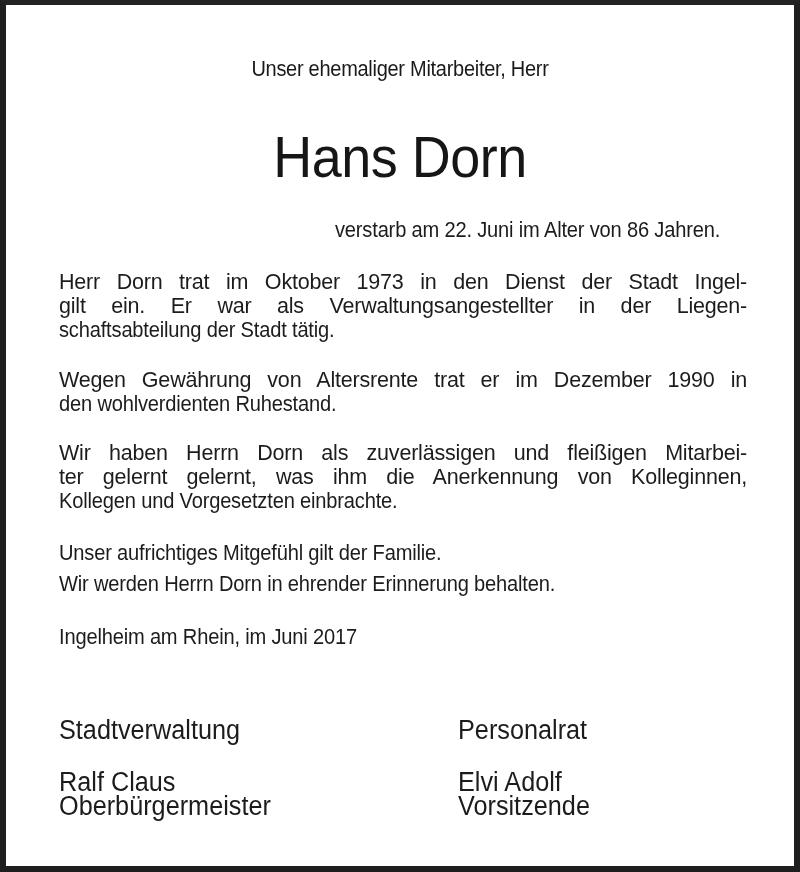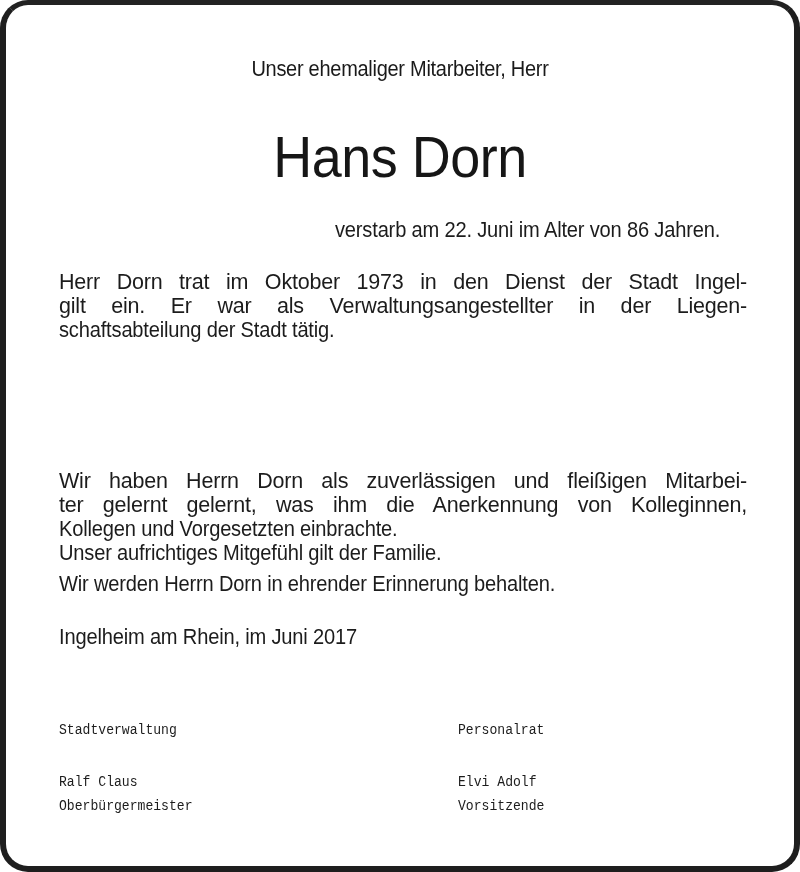--- a/index.html
+++ b/index.html
@@ -17,21 +17,20 @@
       box-sizing: border-box;
       width: 800px;
       height: 872px;
       border-top: 5px solid #222222;
       border-left: 6px solid #1e1e1e;
       border-right: 6px solid #1e1e1e;
       border-bottom: 6px solid #1e1e1e;
       background: #ffffff;
       color: #1a1a1a;
       font-family: "Liberation Sans", sans-serif;
-      border-radius: 28px;
     }
     .abs {
       position: absolute;
       white-space: nowrap;
       margin: 0;
     }
     .intro {
       left: 0;
       right: 0;
       top: 52px;
@@ -69,24 +68,23 @@
       text-align: justify;
       text-align-last: justify;
     }
     .cond {
       display: inline-block;
       transform-origin: left center;
       transform: scaleX(0.935);
     }
     .sig-col {
       position: absolute;
-      font-size: 14px;
+      font-size: 27px;
       line-height: 24px;
       color: #1c1c1c;
-      font-family: Liberation Mono, monospace;
     }
     .sig-col .cond { transform: scaleX(0.935); }
   </style>
 </head>
 <body>
 
 <div class="page">
 
   <p class="abs intro">Unser ehemaliger Mitarbeiter, Herr</p>
 
@@ -95,22 +93,26 @@
   <div class="block body-text" style="top:213px;text-align:right;">
     <span class="line"><span class="cond">verstarb am 22. Juni im Alter von 86 Jahren.</span></span>
   </div>
 
   <div class="block body-text" style="top:265px;">
     <span class="line justify">Herr Dorn trat im Oktober 1973 in den Dienst der Stadt Ingel-</span>
     <span class="line justify">gilt ein. Er war als Verwaltungsangestellter in der Liegen-</span>
     <span class="line"><span class="cond">schaftsabteilung der Stadt tätig.</span></span>
   </div>
 
+  <div class="block body-text" style="top:363px;">
+    <span class="line justify">Wegen Gewährung von Altersrente trat er im Dezember 1990 in</span>
+    <span class="line"><span class="cond">den wohlverdienten Ruhestand.</span></span>
+  </div>
 
-  <div class="block body-text" style="top:436px;margin-top:28px;">
+  <div class="block body-text" style="top:436px;">
     <span class="line justify">Wir haben Herrn Dorn als zuverlässigen und fleißigen Mitarbei-</span>
     <span class="line justify">ter gelernt gelernt, was ihm die Anerkennung von Kolleginnen,</span>
     <span class="line"><span class="cond">Kollegen und Vorgesetzten einbrachte.</span></span>
   </div>
 
   <div class="block body-text" style="top:533px; line-height:31px;">
     <span class="line"><span class="cond">Unser aufrichtiges Mitgefühl gilt der Familie.</span></span>
     <span class="line"><span class="cond">Wir werden Herrn Dorn in ehrender Erinnerung behalten.</span></span>
   </div>
 

